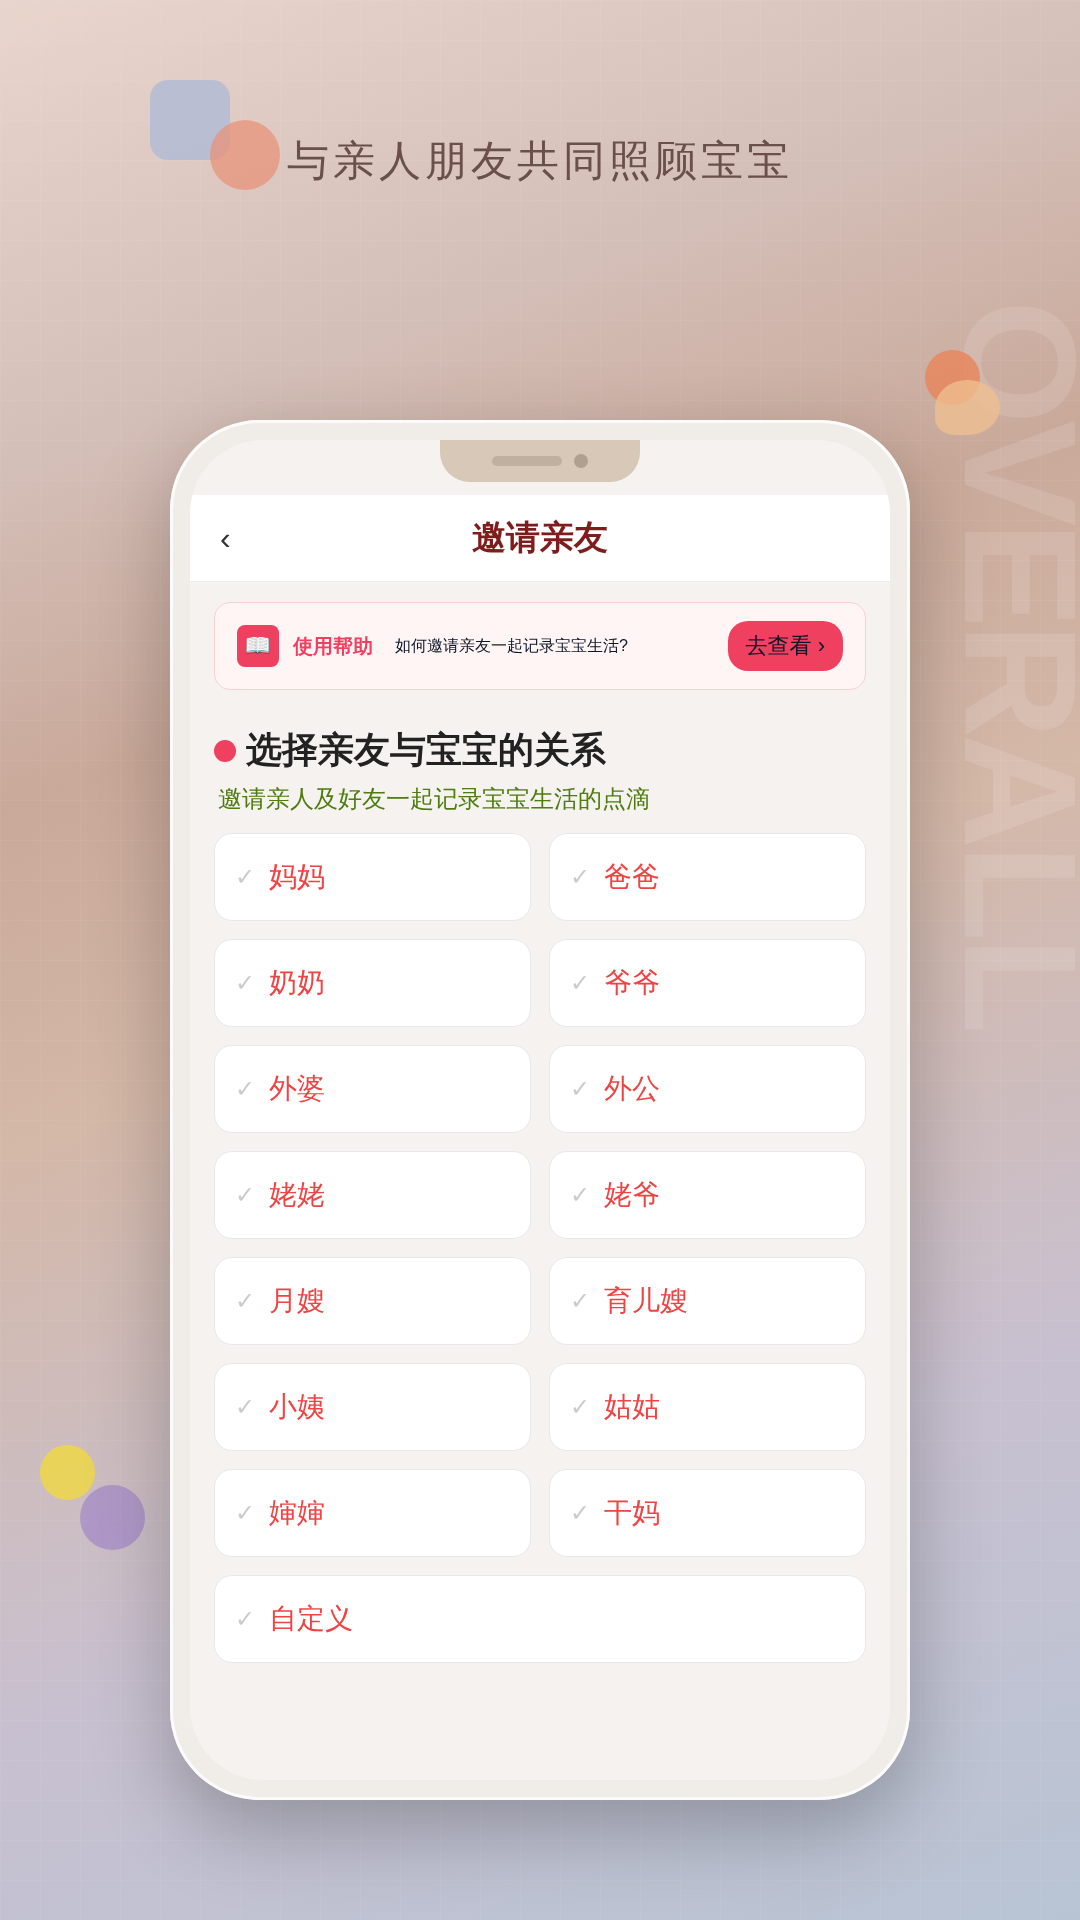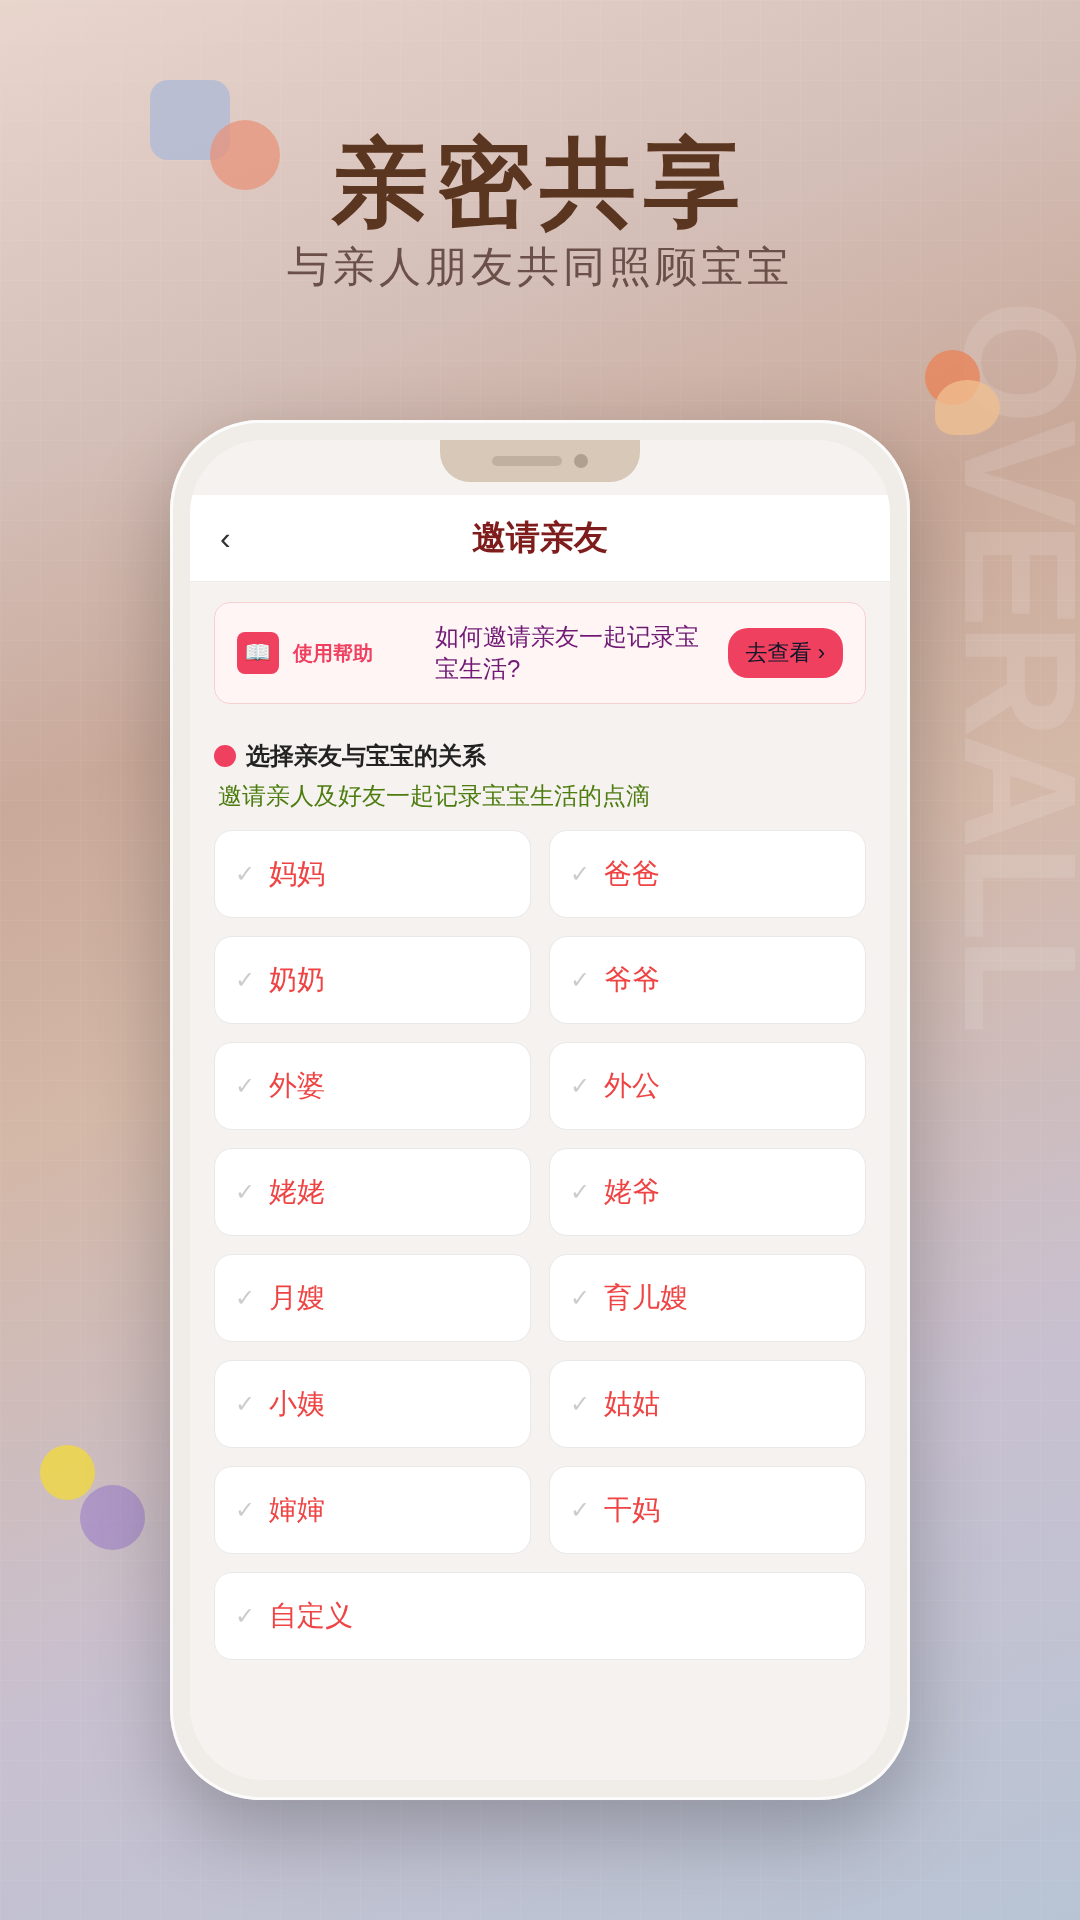--- a/index.html
+++ b/index.html
@@ -232,43 +232,42 @@
       font-size: 22px;
       flex-shrink: 0;
     }
     .help-label {
       font-size: 20px;
       font-weight: 600;
       color: #f04060;
       margin-right: 8px;
     }
     .help-text {
-      font-size: 24px;
-      color: #701a75;
+      font-size: 16px;
+      color: #0f172a;
       flex: 1;
-      margin-left: 40px;
     }
     .help-btn {
       background: #f04060;
       color: #0f172a;
       border: none;
       border-radius: 20px;
       padding: 10px 18px;
       font-size: 22px;
       cursor: pointer;
       white-space: nowrap;
       flex-shrink: 0;
     }
 
     
     .section-header {
       padding: 16px 24px 8px;
     }
     .section-title {
-      font-size: 24px;
+      font-size: 36px;
       font-weight: 700;
       color: #222;
       display: flex;
       align-items: center;
       gap: 10px;
     }
     .section-title-dot {
       width: 22px;
       height: 22px;
       background: #f04060;
@@ -329,21 +328,20 @@
 <div class="bg-text">OVERALL</div>
 
 <div class="shape-blue-rect"></div>
 <div class="shape-peach-circle"></div>
 <div class="shape-orange-circle"></div>
 <div class="shape-peach-blob"></div>
 <div class="shape-yellow-circle"></div>
 <div class="shape-purple-circle"></div>
 
 <div class="header-area">
-  <div class="main-title">亲密共享</div>
   <div class="sub-title">与亲人朋友共同照顾宝宝</div>
 </div>
 
 <div class="phone-mockup">
   <div class="phone-inner">
 
     <div class="phone-notch">
       <div class="notch-speaker"></div>
       <div class="notch-camera"></div>
     </div>

